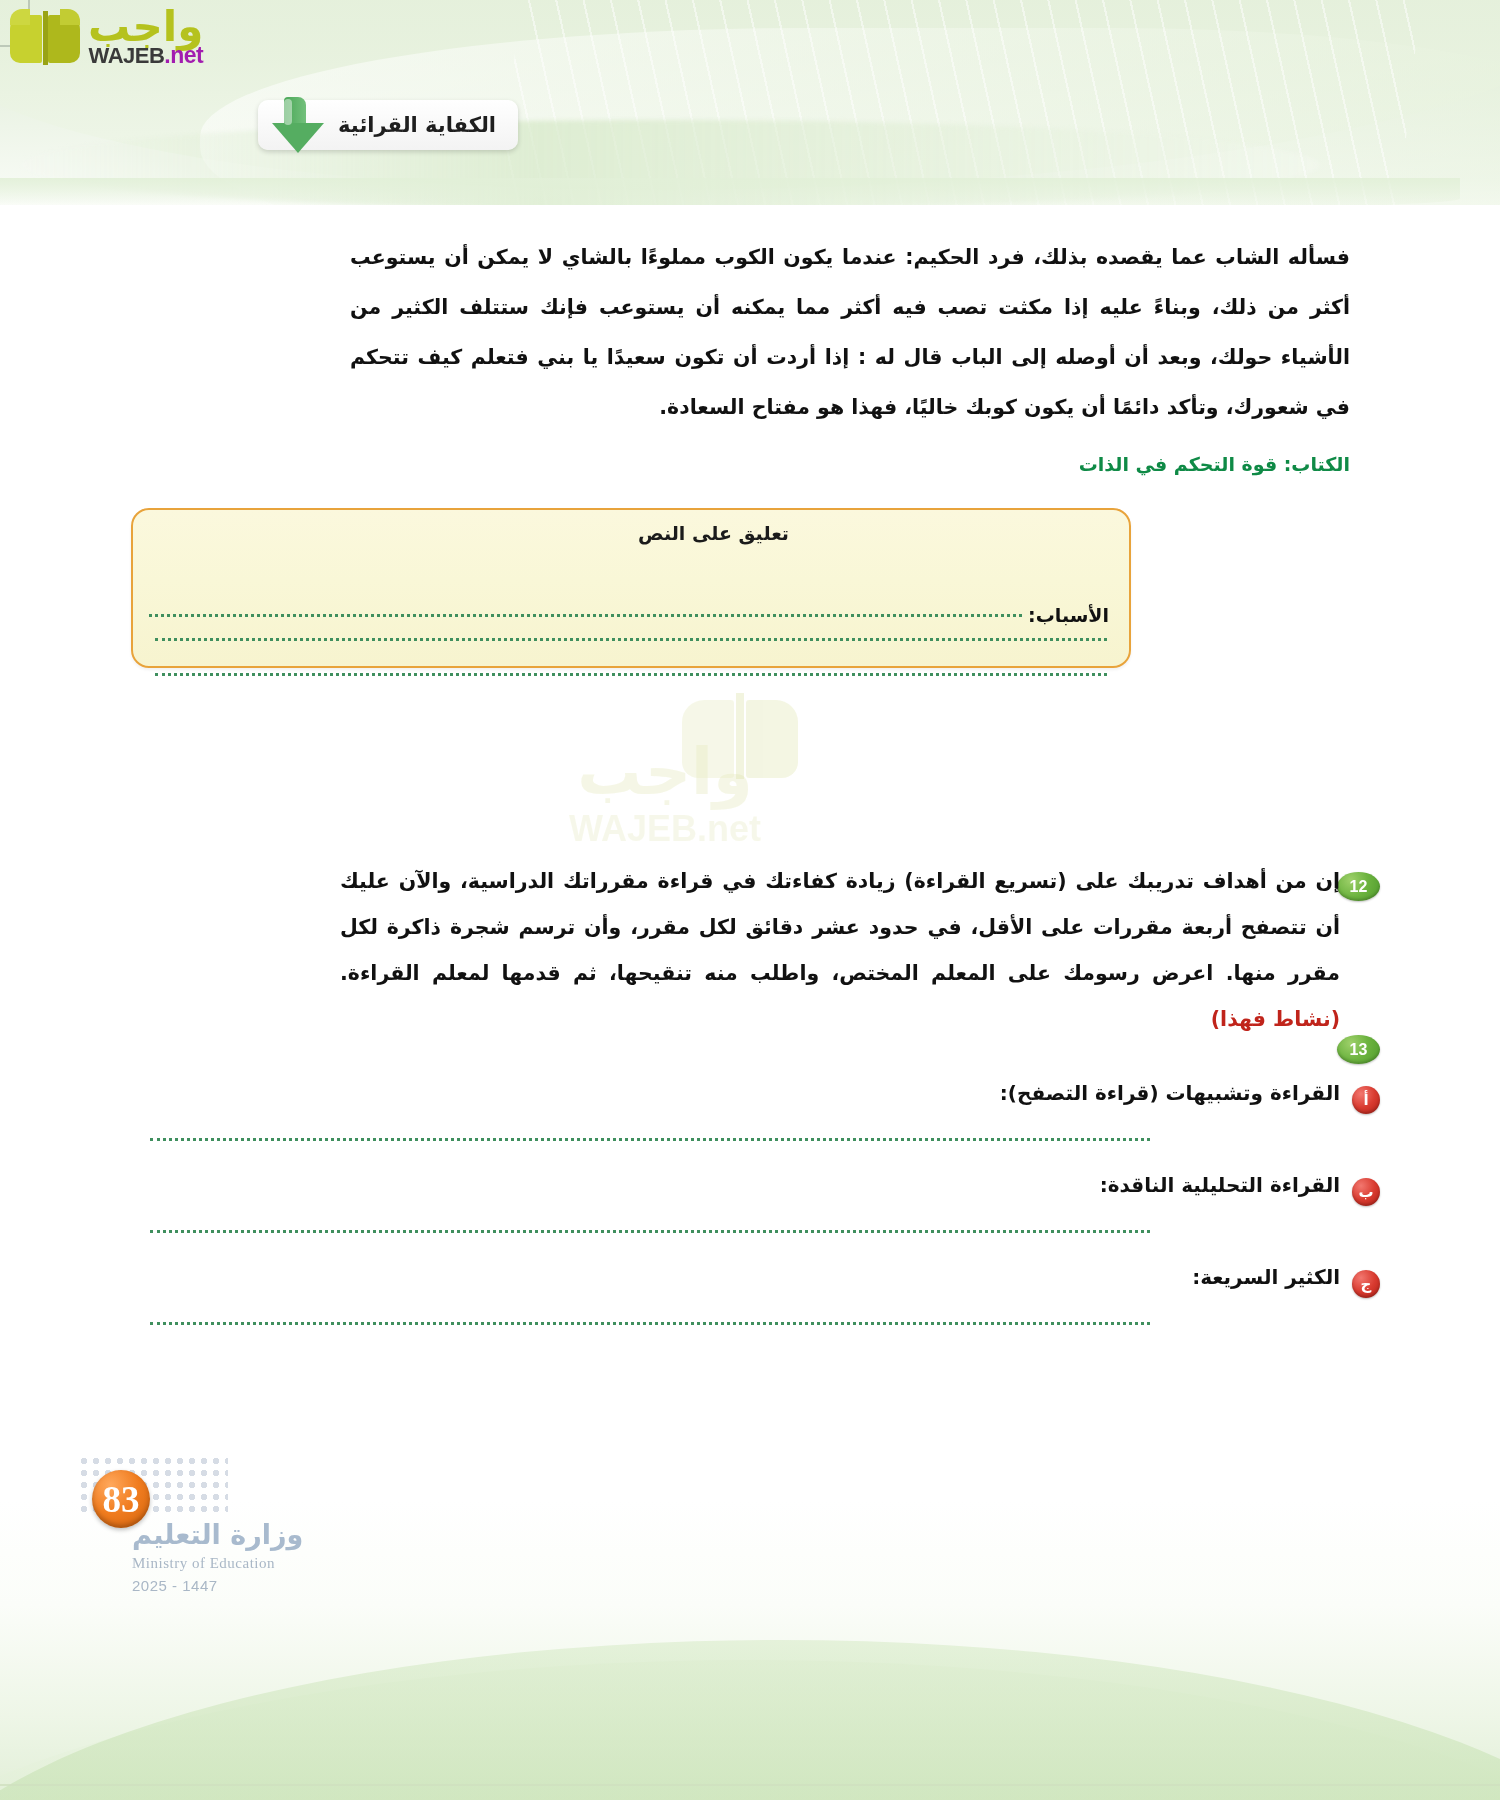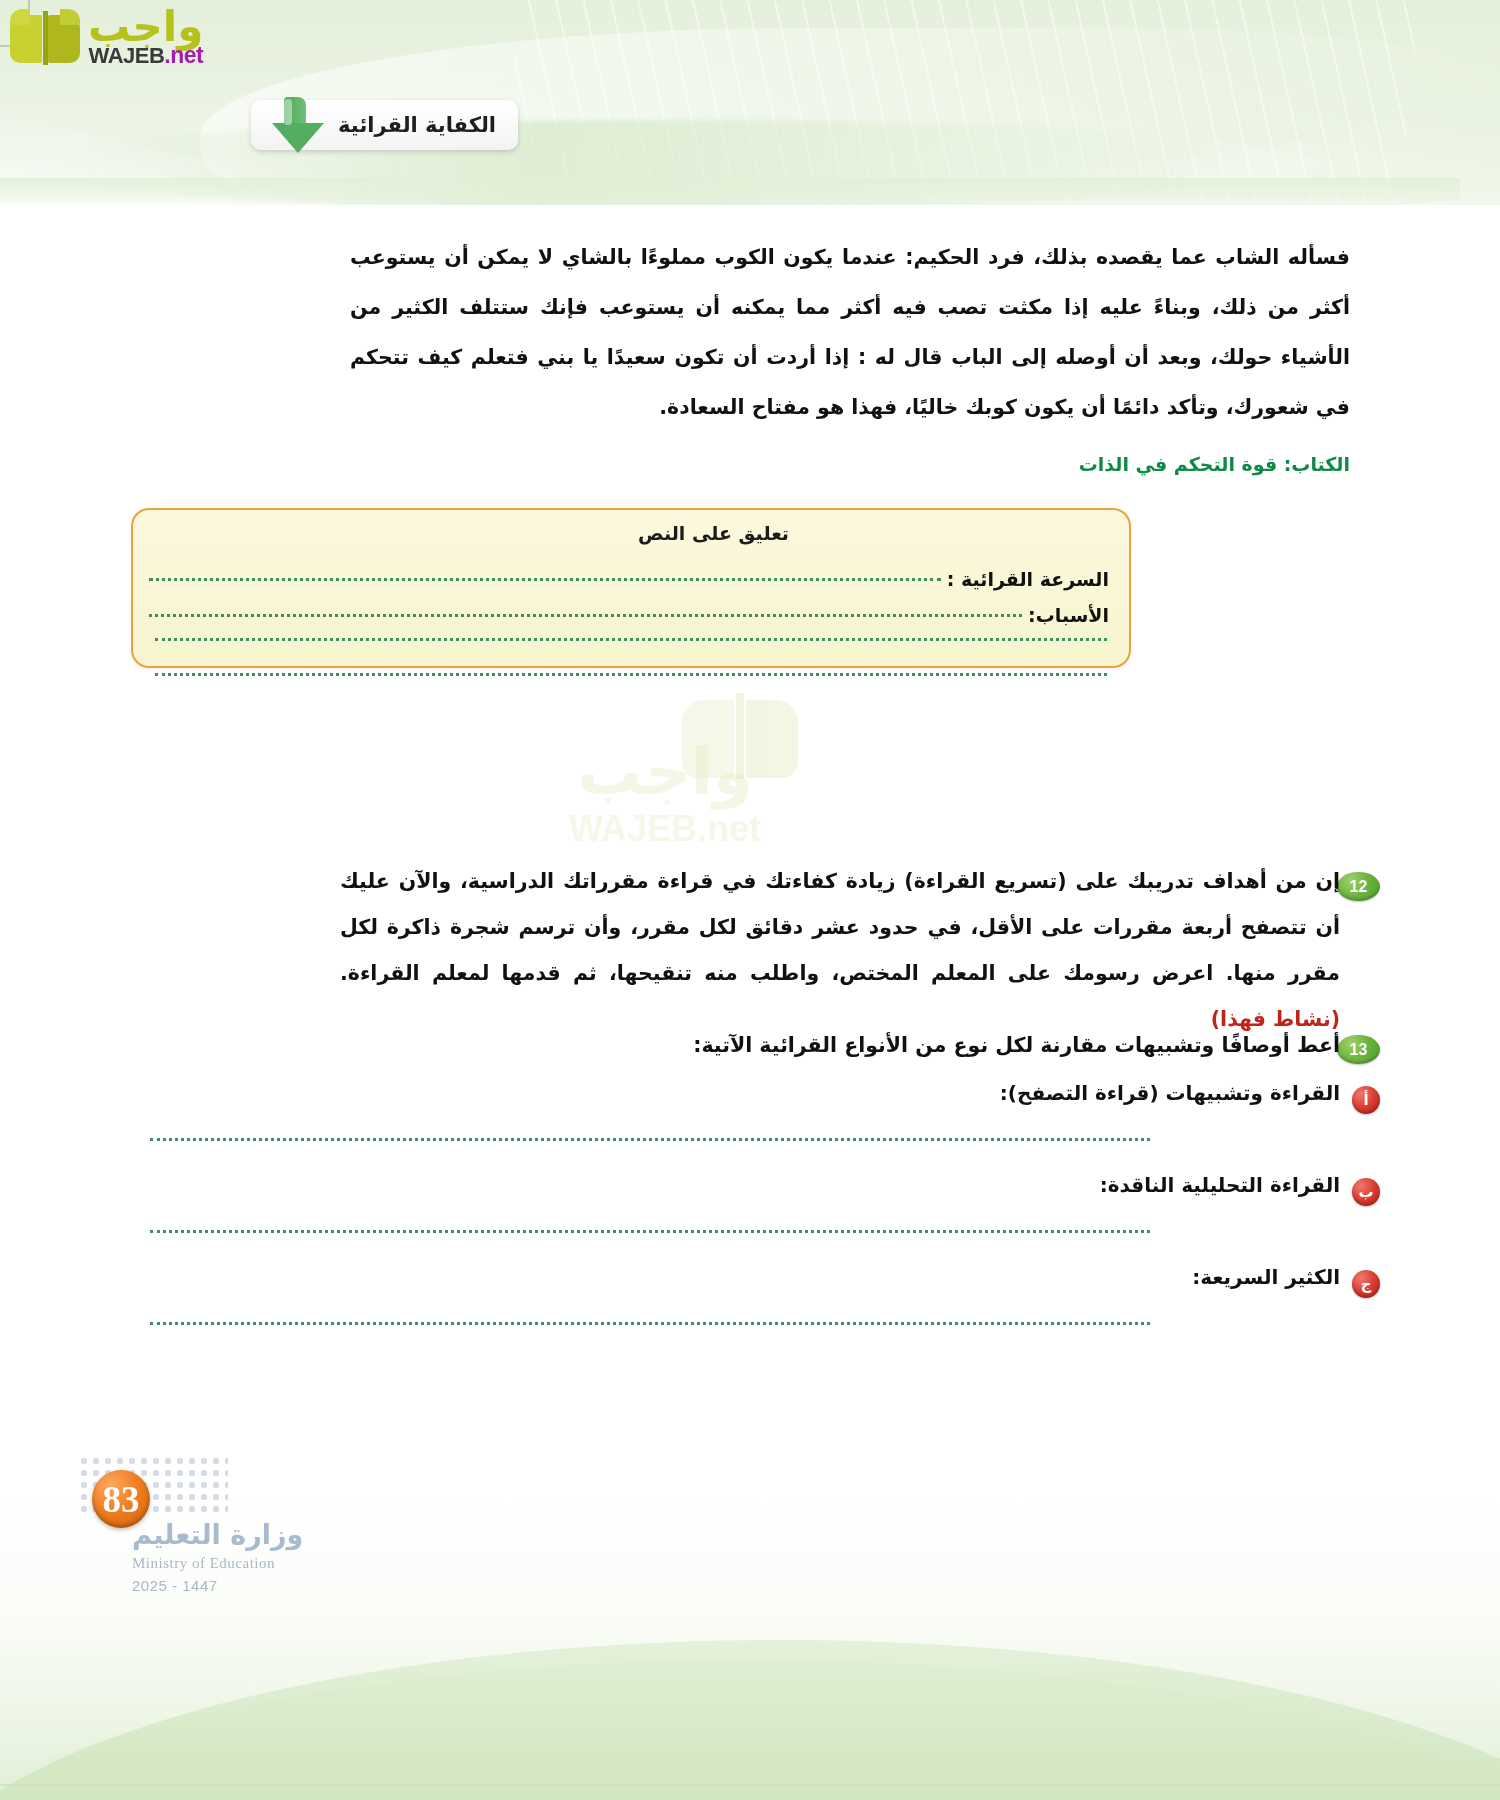--- a/index.html
+++ b/index.html
@@ -98,21 +98,21 @@
   .book-icon .tip-l { position:absolute; left:2px; top:0px; width:20px;height:16px;background:#cdd740;border-radius:12px 0 0 0;}
   .book-icon .tip-r { position:absolute; right:2px; top:0px; width:20px;height:16px;background:#c2cc33;border-radius:0 12px 0 0;}
 
   
   .badge-pill {
     position: absolute; right: 982px; top: 100px;
     display: flex; align-items: center;
     background: linear-gradient(180deg,#ffffff,#f3f3f3);
     border-radius: 10px;
     box-shadow: 0 2px 5px rgba(0,0,0,.16);
-    padding: 7px 18px 7px 19px;
+    padding: 7px 18px 7px 12px;
     direction: rtl;
     min-width: 248px;
     height: 50px;
   }
   .badge-pill .label {
     font-size: 21px; font-weight: 700; color: #1e1e1e;
     font-family: "DejaVu Sans", sans-serif;
     margin-right: 4px;
   }
   .arrow-down {
@@ -338,41 +338,36 @@
       <div class="pg r"></div>
       <div class="sp"></div>
   </div>
 
   <div class="para">فسأله الشاب عما يقصده بذلك، فرد الحكيم: عندما يكون الكوب مملوءًا بالشاي لا يمكن أن يستوعب أكثر من ذلك، وبناءً عليه إذا مكثت تصب فيه أكثر مما يمكنه أن يستوعب فإنك ستتلف الكثير من الأشياء حولك، وبعد أن أوصله إلى الباب قال له : إذا أردت أن تكون سعيدًا يا بني فتعلم كيف تتحكم في شعورك، وتأكد دائمًا أن يكون كوبك خاليًا، فهذا هو مفتاح السعادة.</div>
   <div class="citation">الكتاب: قوة التحكم في الذات</div>
 
   <div class="yellow-box">
     <div class="yb-title">تعليق على النص</div>
 
-    <div class="yb-row" style="right:20px; top:58px; width:960px;">
-      <span class="lbl">السرعة القرائية :</span>
-      <span class="dots"></span>
-    </div>
 
     <div class="yb-row" style="right:20px; top:94px; width:960px;text-align:right;">
       <span class="lbl">الأسباب:</span>
       <span class="dots"></span>
     </div>
 
     <div class="dots-full" style="left:22px; top:128px; width:952px;"></div>
     <div class="dots-full" style="left:22px; top:163px; width:952px;"></div>
   </div>
 
   <div class="num-badge" style="right:120px; top:872px;">12</div>
   <div class="q-text" style="right:160px; top:858px; width:1000px;">
     <span>إن من أهداف تدريبك على (تسريع القراءة) زيادة كفاءتك في قراءة مقرراتك الدراسية، والآن عليك أن تتصفح أربعة مقررات على الأقل، في حدود عشر دقائق لكل مقرر، وأن ترسم شجرة ذاكرة لكل مقرر منها. اعرض رسومك على المعلم المختص، واطلب منه تنقيحها، ثم قدمها لمعلم القراءة. </span><span class="red">(نشاط فهذا)</span>
   </div>
 
   <div class="num-badge" style="right:120px; top:1035px;">13</div>
-  <div class="q-text" style="right:160px; top:1022px; width:1000px;">أعط أوصافًا وتشبيهات مقارنة لكل نوع من الأنواع القرائية الآتية:</div>
 
   <div class="letter-badge" style="right:120px; top:1086px;">أ</div>
   <div class="sub-label" style="right:160px; top:1081px;">القراءة وتشبيهات (قراءة التصفح):</div>
   <div class="answer-line" style="left:150px; top:1138px; width:1000px;"></div>
 
   <div class="letter-badge" style="right:120px; top:1178px;">ب</div>
   <div class="sub-label" style="right:160px; top:1173px;">القراءة التحليلية الناقدة:</div>
   <div class="answer-line" style="left:150px; top:1230px; width:1000px;"></div>
 
   <div class="letter-badge" style="right:120px; top:1270px;">ج</div>

